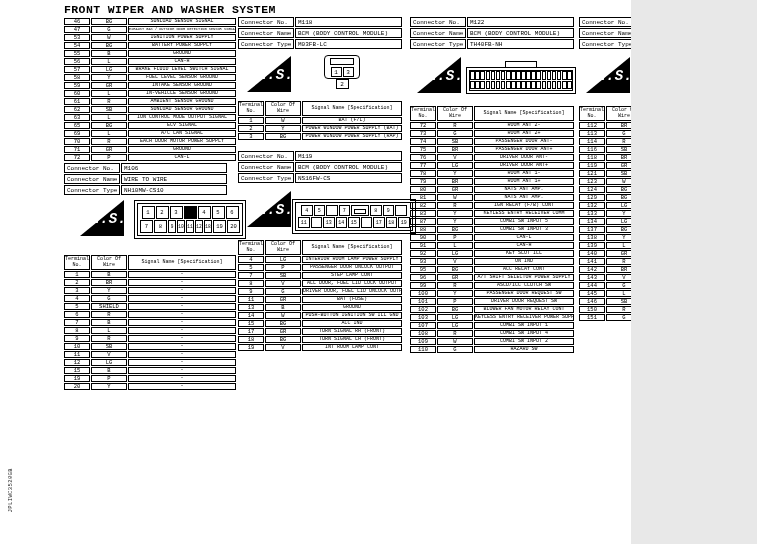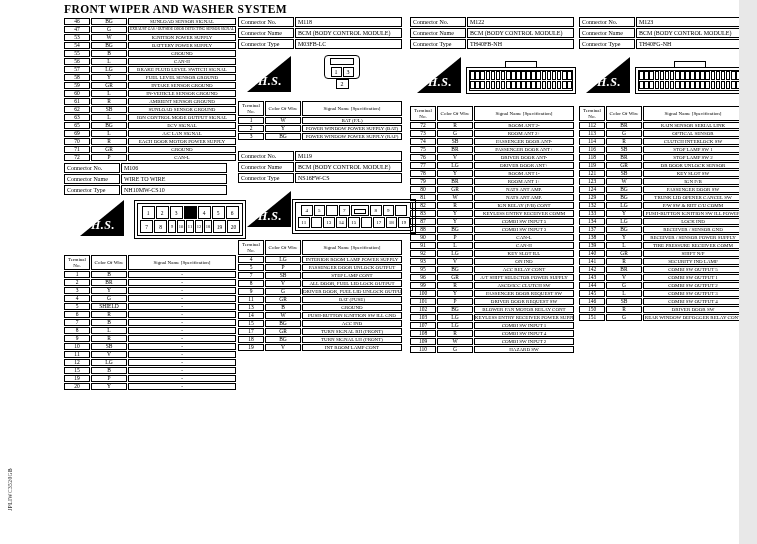--- a/index.html
+++ b/index.html
@@ -1,18 +1,18 @@
 <!DOCTYPE html>
 <html><head>
 <meta charset="utf-8">
 <style>
   html,body { margin:0; padding:0; background:#e8e8e8; }
   .page {
-    position:relative; width:739px; height:544px; background:#ffffff;
-    font-family:Liberation Serif, serif; color:#000;
+    position:relative; width:631px; height:544px; background:#ffffff;
+    font-family:Liberation Mono, monospace; color:#000;
     overflow:hidden;
   }
   .page-title {
     position:absolute; left:64px; top:3px;
     font-size:11.5px; font-weight:bold; letter-spacing:0.4px;
   }
   .fig-code {
     position:absolute; left:7px; top:468px;
     font-size:5.5px; color:#222; letter-spacing:0.4px;
     writing-mode:vertical-rl; transform:rotate(180deg);
@@ -28,21 +28,21 @@
 
   table.tt th { font-size:5px; font-weight:normal; height:13px; white-space:normal; line-height:1.1; }
   table.tt td { height:4.5px; font-size:5.5px; line-height:5px; }
   table.tt td.c-sig { font-size:5px; }
   col.c-no  { width:26px; }
   col.c-col { width:36px; }
 
   
   .hs { position:absolute; width:44px; height:36px; }
   .hs-tri { position:absolute; inset:0; background:#000; clip-path:polygon(100% 0, 100% 100%, 0 100%); }
-  .hs-label { position:absolute; bottom:3px; left:11px; color:#fff; font-size:12px; font-weight:bold; font-style:italic; letter-spacing:0.5px; }
+  .hs-label { position:absolute; bottom:9px; left:11px; color:#fff; font-size:14px; font-weight:bold; font-style:italic; letter-spacing:0.5px; }
 
   
   .pinbox { position:absolute; border:1px solid #000; padding:2px; background:#fff; display:inline-block; }
   .pinbox-inner { border:1px solid #000; padding:1.5px; }
   .pinrow { display:flex; justify-content:center; align-items:center; }
   .pin { border:1px solid #000; margin:0.5px; box-sizing:border-box; text-align:center; background:#fff; }
   .m106-top .pin, .m106-bottom .pin { width:13px; height:13px; line-height:12px; font-size:5.5px; }
   .m106-bottom .pin:nth-child(n+3):nth-child(-n+7) { width:8px; font-size:4.5px; }
   .pin.filled { background:#000; }
 

